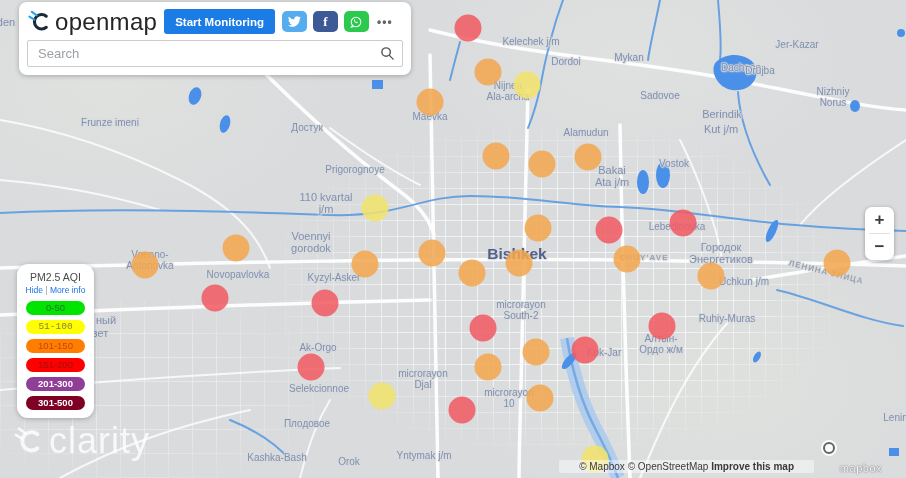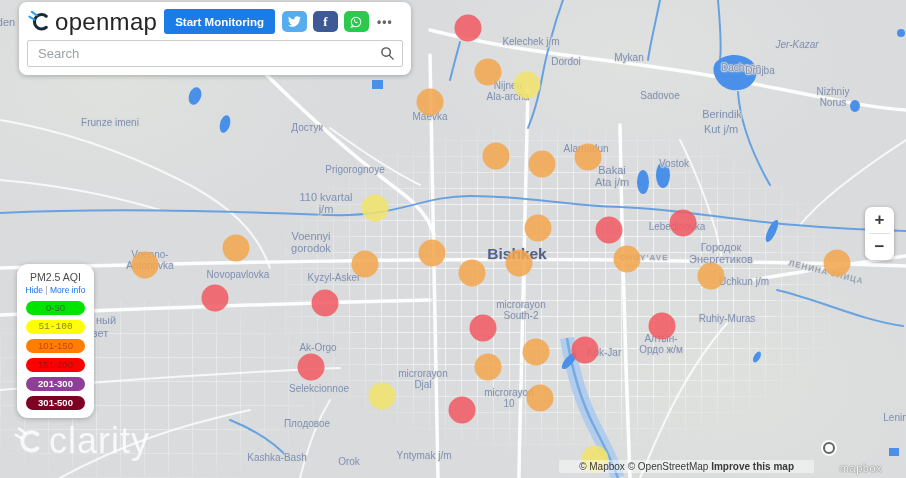--- a/index.html
+++ b/index.html
@@ -160,30 +160,30 @@
       <div class="map-label town" style="left: 110px; top: 122px;">Frunze imeni</div>
       <div class="map-label town" style="left: 307px; top: 127px;">Достук</div>
       <div class="map-label town" style="left: 355px; top: 169px;">Prigorognoye</div>
       <div class="map-label town-sm" style="left: 326px; top: 203px;">110 kvartal
 j/m</div>
       <div class="map-label town" style="left: 430px; top: 116px;">Maevka</div>
       <div class="map-label town" style="left: 531px; top: 41px;">Kelechek j/m</div>
       <div class="map-label town" style="left: 566px; top: 61px;">Dordoi</div>
       <div class="map-label town" style="left: 629px; top: 57px;">Mykan</div>
       <div class="map-label town" style="left: 741px; top: 44px; margin-top: 23px;">Dachnoe</div>
-      <div class="map-label town" style="left: 797px; top: 44px; font-style: italic;">Jer-Kazar</div>
+      <div class="map-label town" style="left: 797px; top: 44px;">Jer-Kazar</div>
       <div class="map-label town" style="left: 760px; top: 70px;">Drujba</div>
       <div class="map-label town" style="left: 660px; top: 95px;">Sadovoe</div>
       <div class="map-label town" style="left: 833px; top: 97px;">Nizhniy
 Norus</div>
       <div class="map-label town-sm" style="left: 722px; top: 114px;">Berindik</div>
       <div class="map-label town-sm" style="left: 721px; top: 129px;">Kut j/m</div>
       <div class="map-label town" style="left: 508px; top: 91px;">Nijnea
 Ala-archa</div>
-      <div class="map-label town" style="left: 586px; top: 148px;">Alamudun</div>
+      <div class="map-label town" style="left: 586px; top: 132px;">Alamudun</div>
       <div class="map-label town-sm" style="left: 612px; top: 176px;">Bakai
 Ata j/m</div>
       <div class="map-label town" style="left: 674px; top: 163px;">Vostok</div>
       <div class="map-label town" style="left: 150px; top: 260px;">Voenno-
 Antonovka</div>
       <div class="map-label town-sm" style="left: 311px; top: 242px;">Voennyi
 gorodok</div>
       <div class="map-label town" style="left: 238px; top: 274px;">Novopavlovka</div>
       <div class="map-label town" style="left: 334px; top: 277px;">Kyzyl-Asker</div>
       <div class="map-label city" style="left: 517px; top: 254px;">Bishkek</div>

